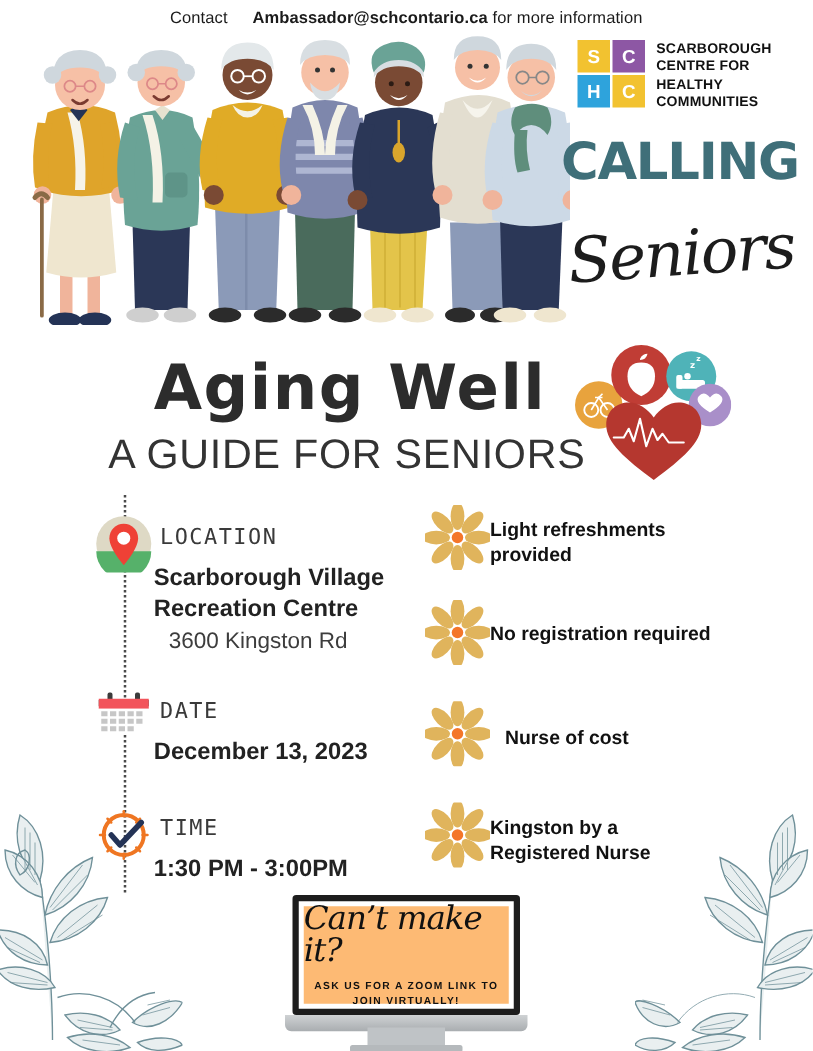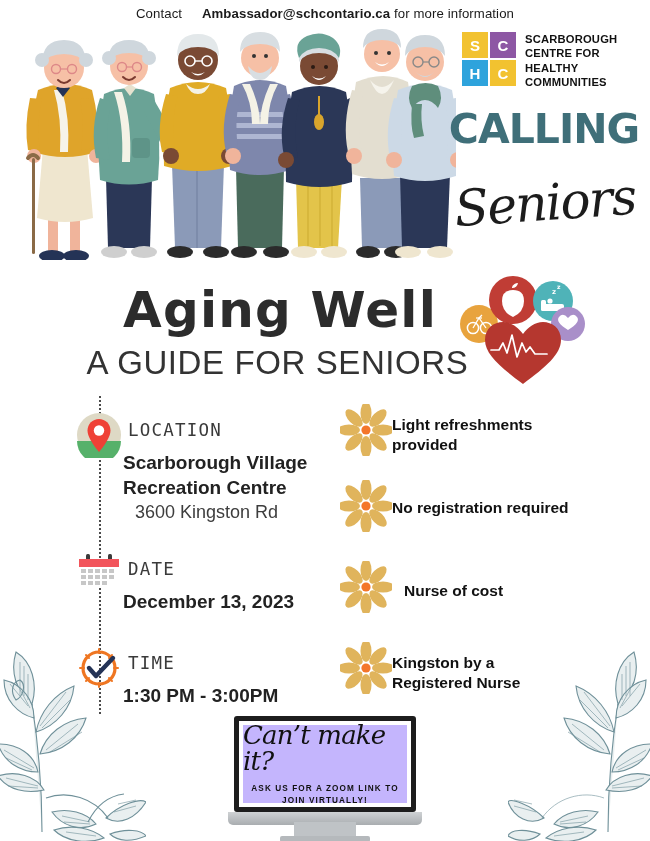--- a/index.html
+++ b/index.html
@@ -82,21 +82,21 @@
     padding-top: 11px;
   }
 
   
   .laptop { position: absolute; left: 228px; top: 716px; width: 194px; height: 120px; }
   .laptop-body {
     position: absolute; left: 6px; top: 0; width: 182px; height: 96px;
     border: 5px solid #1d1d1d; background: #fff; border-radius: 3px;
   }
   .laptop-screen {
-    position: absolute; inset: 4px; background: #c4b5fd;
+    position: absolute; inset: 4px; background: #fdba74;
     display: flex; flex-direction: column; align-items: center; justify-content: center;
   }
   .cant { font-family: "DejaVu Serif", serif; font-style: italic; font-size: 26px;
     color: #111; letter-spacing: -.8px; line-height: 1; }
   .ask { font-family: "Liberation Sans", sans-serif; font-weight: bold;
     font-size: 8.2px; letter-spacing: 1.1px; color: #111; text-align: center;
     line-height: 1.42; margin-top: 9px; }
   .laptop-base { position: absolute; left: 0; top: 96px; width: 194px; height: 13px;
     background: linear-gradient(#cfd2d4, #a9adb0); border-radius: 0 0 5px 5px; }
   .laptop-stand { position: absolute; left: 66px; top: 106px; width: 62px; height: 16px;

